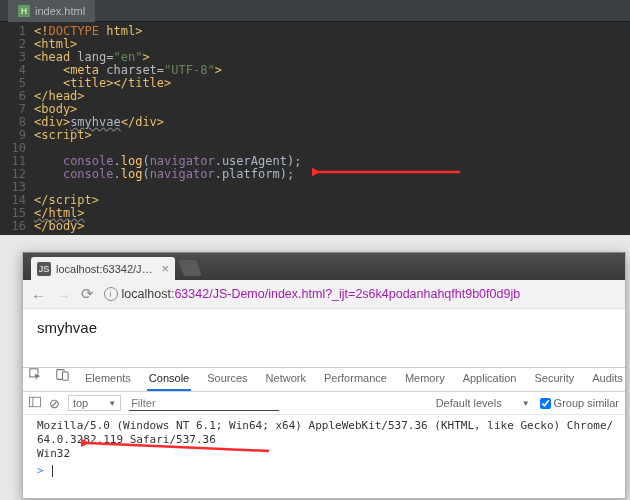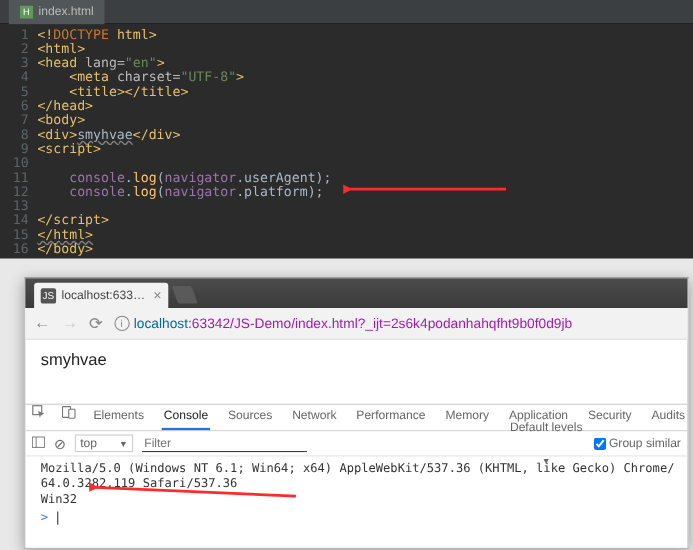--- a/index.html
+++ b/index.html
@@ -18,30 +18,30 @@
 .t-tag { color:#e8bf6a; }
 .t-attr { color:#bababa; }
 .t-str { color:#6a8759; }
 .t-id { color:#9876aa; }
 .t-func { color:#ffc66d; }
 .t-dot { color:#a9b7c6; }
 .u { text-decoration: underline wavy #808080; }
 .arrow { position:absolute; pointer-events:none; }
 .browser-window { position:absolute; left:22px; top:252px; width:604px; height:247px; background:#fff; border:1px solid #b5b5b5; box-shadow:0 3px 12px rgba(0,0,0,0.35); border-top:1px solid #888; }
 .tabstrip { height:27px; background:linear-gradient(#4d4d4d,#3a3a3a); display:flex; align-items:flex-end; padding-left:8px; }
-.btab { background:#f2f2f2; height:23px; width:122px; display:flex; align-items:center; padding:0 6px; border-top-left-radius:3px; border-top-right-radius:3px; font-size:11px; color:#444; gap:5px; }
+.btab { background:#f2f2f2; height:23px; width:144px; display:flex; align-items:center; padding:0 6px; border-top-left-radius:3px; border-top-right-radius:3px; font-size:11px; color:#444; gap:5px; }
 .btab .fav { width:14px; height:14px; background:#555; border-radius:2px; color:#fff; display:flex; align-items:center; justify-content:center; font-size:9px; }
 .btab .ttl { flex:1; white-space:nowrap; overflow:hidden; text-overflow:ellipsis; }
 .btab .x { color:#888; font-size:13px; cursor:pointer; }
 .newtab { width:18px; height:16px; background:#5a5a5a; margin-left:6px; margin-bottom:4px; transform:skewX(20deg); border-radius:2px; }
 .addrbar { height:29px; background:#f2f2f2; border-bottom:1px solid #e0e0e0; display:flex; align-items:center; padding:0 8px; gap:10px; color:#555; font-size:13px; }
 .addrbar .navicons { display:flex; gap:10px; color:#888; font-size:15px; }
 .addrbar .url { flex:1; color:#333; font-size:12.5px; display:flex; align-items:center; gap:4px; }
 .addrbar .info { width:14px; height:14px; border:1px solid #888; border-radius:50%; display:inline-flex; align-items:center; justify-content:center; font-size:9px; color:#888; }
-.url .host { color:#0369a1;margin-top:20px; }
+.url .host { color:#404040;margin-top:20px; }
 .url .path { color:#a21caf; }
 .page-body { padding:10px 14px; font-size:15px; color:#222; height:58px; }
 .devtools { border-top:1px solid #ccc; }
 .dt-tabs { height:24px; display:flex; padding:0 6px; gap:14px; font-size:11px; color:#666; border-bottom:1px solid #d4d4d4; }
 .dt-tabs .icon { color:#666; font-size:12px; }
 .dt-tabs .t { cursor:pointer; padding:4px 2px; }
 .dt-tabs .t.active { color:#222; border-bottom:2px solid #1a73e8; }
 .cons-toolbar { height:23px; display:flex; align-items:center; padding:0 6px; gap:8px; font-size:11px; color:#666; border-bottom:1px solid #e5e5e5; }
 .cons-toolbar .sel { border:1px solid #ccc; padding:1px 4px; display:inline-flex; align-items:center; gap:20px; font-size:11px; }
 .cons-toolbar .filt { border:none; border-bottom:1px solid #404040; font-size:11px; width:150px; padding:1px 2px; color:#888; outline:none; }
@@ -171,21 +171,21 @@
             <line x1="4.5" y1="1.5" x2="4.5" y2="12.5" stroke="#777"></line>
           </svg>
       </span>
       <span style="font-size:13px;">⊘</span>
       <span class="sel">
         <span>top</span>
           <span style="font-size:8px">▼</span>
       </span>
       <input class="filt" placeholder="Filter" style="">
       <div class="right">
-        <span class="sel" style="border:none;flex-direction:column;">
+        <span class="sel" style="border:none;">
           <span>Default levels</span>
             <span style="font-size:8px">▼</span>
         </span>
         <label style="display:flex;align-items:center;gap:3px;">
           <input type="checkbox" checked="" style="">
           <span>Group similar</span>
         </label>
       </div>
     </div>
     <div class="cons-body">

